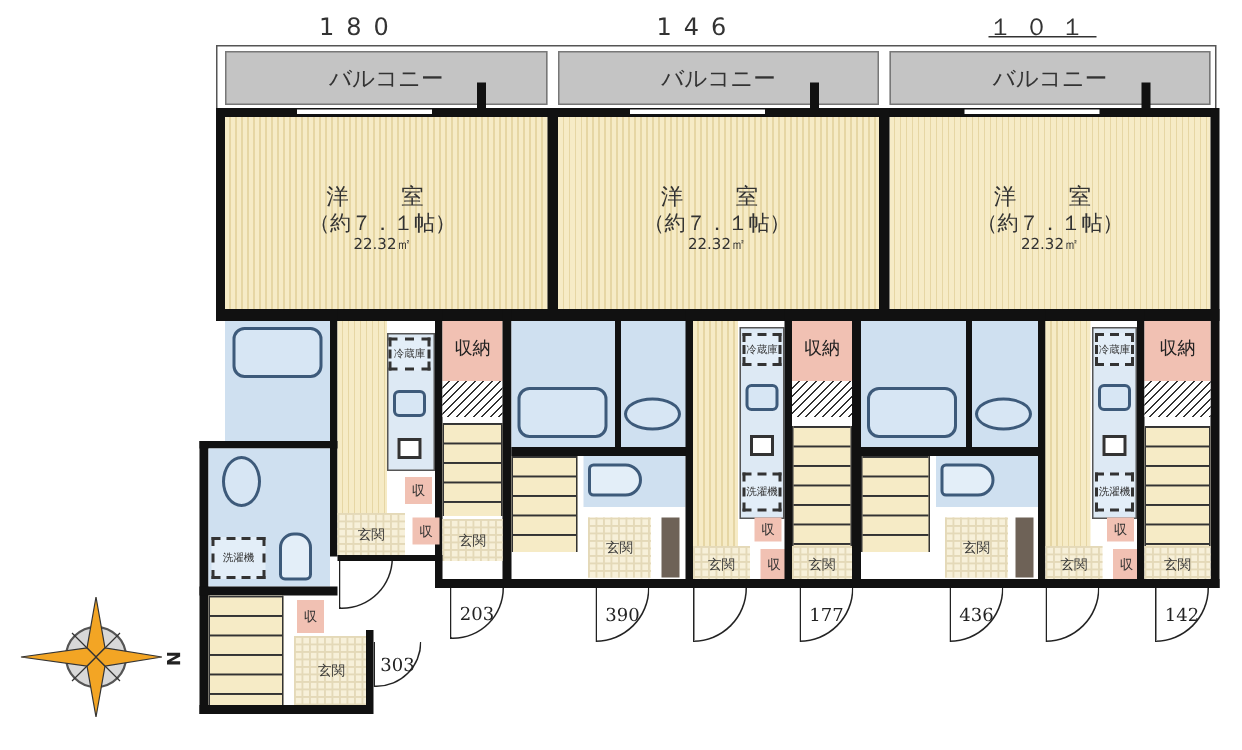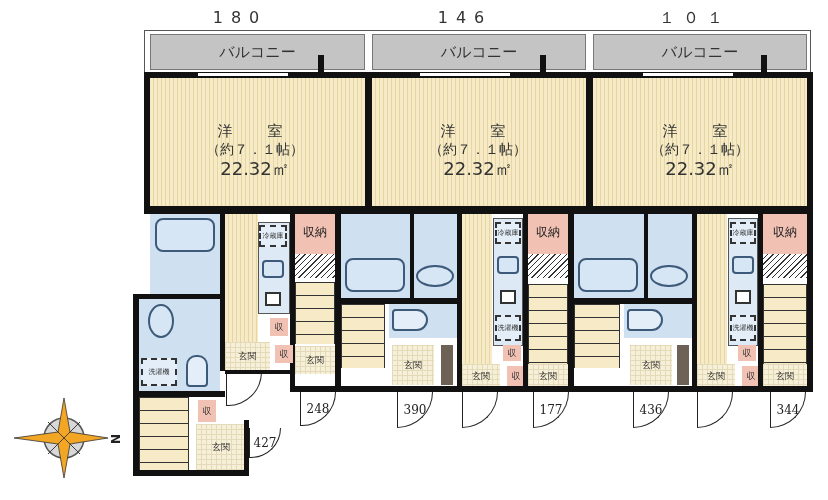--- a/index.html
+++ b/index.html
@@ -10,39 +10,39 @@
   .balcony { background:#c4c4c4; border:1px solid #777; display:flex; align-items:center; justify-content:center; font-size:15px; color:#333; }
   .wall { background:#111; }
   .floor { background: repeating-linear-gradient(90deg, #f6ebc6 0px, #f6ebc6 3px, #e6d6a4 3px, #e6d6a4 4px); }
   .grid-floor { background-color:#f7f0d9; background-image: linear-gradient(#e4d9b8 1px, transparent 1px), linear-gradient(90deg, #e4d9b8 1px, transparent 1px); background-size:5px 5px; }
   .wet { background:#cfe0f0; }
   .closet { background:#f1c1b3; display:flex; align-items:flex-start; justify-content:center; font-size:12px; color:#222; padding-top:10px; }
   .hatch { background: repeating-linear-gradient(135deg, #ffffff 0px, #ffffff 3px, #333 3px, #333 4px); }
   .room-label { text-align:center; color:#333; line-height:1.25; }
   .room-label .r1 { font-size:15px; letter-spacing:10px; }
   .room-label .r2 { font-size:14px; }
-  .room-label .r3 { font-size:18px; }
+  .room-label .r3 { font-size:10px; }
   .tub { border:2px solid #3d5a7a; border-radius:8px; background:#d7e6f4; }
   .sink { border:2px solid #3d5a7a; border-radius:50%; background:#d7e6f4; }
   .toilet { border:2px solid #3d5a7a; border-radius:10px 10px 4px 4px; background:#e3eef8; }
   .stairs { background-color:#f6ebc6; background-image: linear-gradient(#333 1px, transparent 1px); background-size:100% 13px; border-left:1px solid #333; border-right:1px solid #333; }
   .entry { display:flex; align-items:center; justify-content:center; font-size:9px; color:#333; }
   .storage-small { background:#f1c1b3; font-size:9px; display:flex; align-items:center; justify-content:center; color:#333; }
   .fixture-box { border:2px dashed #333; font-size:7px; display:flex; align-items:center; justify-content:center; color:#333; background:#e3eef8; }
   .door-swing { border:1.5px solid #222; border-top:none; border-radius:0 0 50px 0; background:#fff; display:flex; align-items:center; justify-content:center; font-size:12px; font-family:"DejaVu Serif", serif; color:#222; }
   .counter { background:#dde9f4; border:1px solid #555; }
   .stove { border:2px solid #333; background:#fff; }
   .compass-n { font-size:12px; font-weight:bold; color:#222; }
 </style>
 </head>
 <body>
 
 <div class="abs unit-num" style="left:185px;top:8px;width:110px;">180</div>
 <div class="abs unit-num" style="left:410px;top:8px;width:110px;">146</div>
-<div class="abs unit-num" style="left:640px;top:8px;width:110px;">１０１</div>
+<div class="abs unit-num" style="left:640px;top:8px;width:110px;text-decoration:underline;">１０１</div>
 
 <div class="abs balcony-outer" style="left:144px;top:30px;width:667px;height:46px;"></div>
 <div class="abs balcony" style="left:150px;top:34px;width:215px;height:36px;">
     <span>バルコニー</span>
   </div>
 <div class="abs balcony" style="left:372px;top:34px;width:214px;height:36px;">
     <span>バルコニー</span>
   </div>
 <div class="abs balcony" style="left:593px;top:34px;width:214px;height:36px;">
     <span>バルコニー</span>
@@ -118,24 +118,24 @@
 <div class="abs toilet" style="left:186px;top:355px;width:22px;height:32px;"></div>
 <div class="abs wall" style="left:133px;top:391px;width:92px;height:6px;"></div>
 
 <div class="abs stairs" style="left:139px;top:397px;width:50px;height:73px;"></div>
 <div class="abs storage-small" style="left:198px;top:400px;width:18px;height:22px;">収</div>
 <div class="abs grid-floor entry" style="left:196px;top:424px;width:50px;height:46px;">玄関</div>
 <div class="abs wall" style="left:133px;top:470px;width:115px;height:6px;"></div>
 <div class="abs wall" style="left:244px;top:420px;width:5px;height:56px;"></div>
 
 <div class="abs door-swing" style="left:300px;top:392px;width:36px;height:34px;">
-    <span>248</span>
+    <span>203</span>
   </div>
 <div class="abs door-swing" style="left:249px;top:428px;width:32px;height:30px;">
-    <span>427</span>
+    <span>303</span>
   </div>
 <div class="abs door-swing" style="left:226px;top:372px;width:36px;height:34px;"></div>
 
 <div class="abs wet" style="left:341px;top:214px;width:70px;height:84px;"></div>
 <div class="abs tub" style="left:345px;top:258px;width:60px;height:34px;"></div>
 <div class="abs wall" style="left:410px;top:214px;width:4px;height:84px;"></div>
 <div class="abs wet" style="left:414px;top:214px;width:44px;height:84px;"></div>
 <div class="abs sink" style="left:416px;top:265px;width:38px;height:22px;"></div>
 <div class="abs wall" style="left:341px;top:298px;width:120px;height:6px;"></div>
 <div class="abs stairs" style="left:341px;top:304px;width:44px;height:64px;"></div>
@@ -201,21 +201,21 @@
   </div>
 <div class="abs door-swing" style="left:462px;top:392px;width:36px;height:36px;"></div>
 <div class="abs door-swing" style="left:533px;top:392px;width:36px;height:36px;">
     <span>177</span>
   </div>
 <div class="abs door-swing" style="left:633px;top:392px;width:36px;height:36px;">
     <span>436</span>
   </div>
 <div class="abs door-swing" style="left:697px;top:392px;width:36px;height:36px;"></div>
 <div class="abs door-swing" style="left:770px;top:392px;width:36px;height:36px;">
-    <span>344</span>
+    <span>142</span>
   </div>
 
 <div class="abs" style="left:8px;top:396px;width:100px;height:84px;">
   <svg width="100" height="84" viewBox="0 0 100 84">
     <circle cx="56" cy="42" r="20" fill="#d8d8d8" stroke="#555" stroke-width="1.5"></circle>
     <polygon points="56,42 40,26 52,38" fill="#7bb04a" stroke="#333" stroke-width="0.8"></polygon>
     <polygon points="56,42 72,26 60,38" fill="#7bb04a" stroke="#333" stroke-width="0.8"></polygon>
     <polygon points="56,42 40,58 52,46" fill="#7bb04a" stroke="#333" stroke-width="0.8"></polygon>
     <polygon points="56,42 72,58 60,46" fill="#7bb04a" stroke="#333" stroke-width="0.8"></polygon>
     <polygon points="56,2 62,36 56,42 50,36" fill="#f3a524" stroke="#333" stroke-width="0.8"></polygon>

